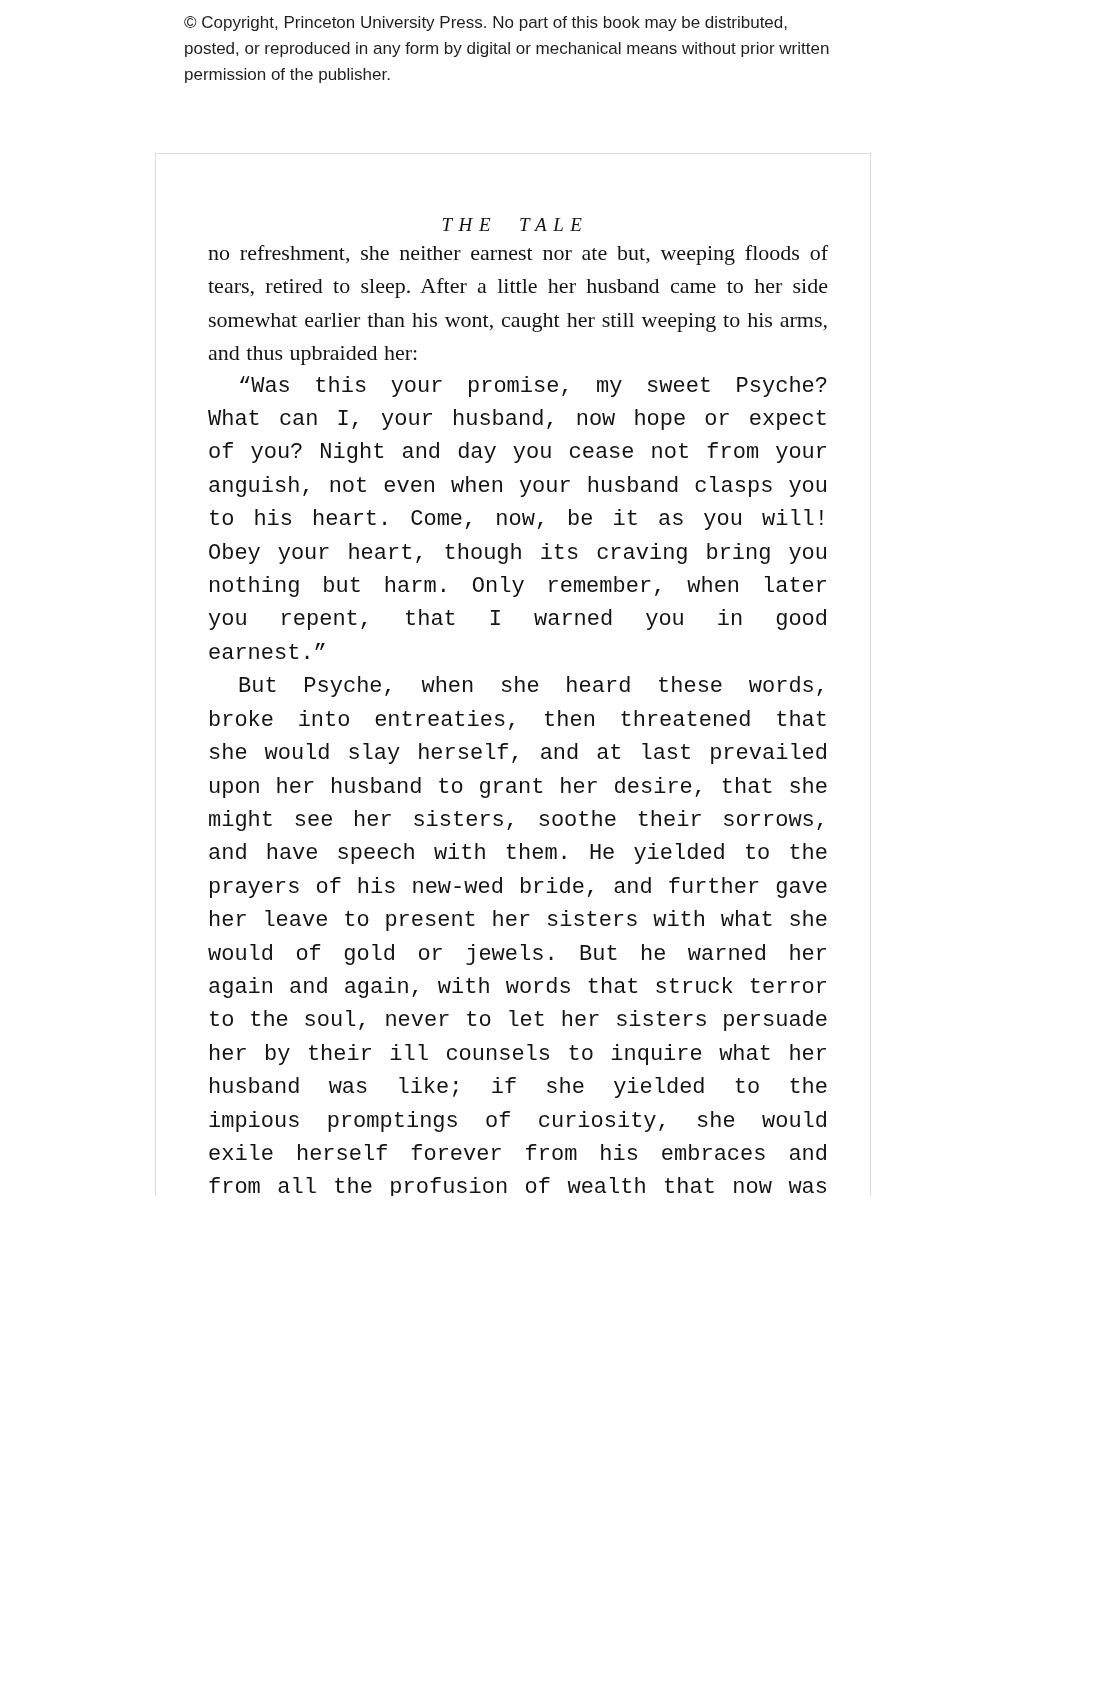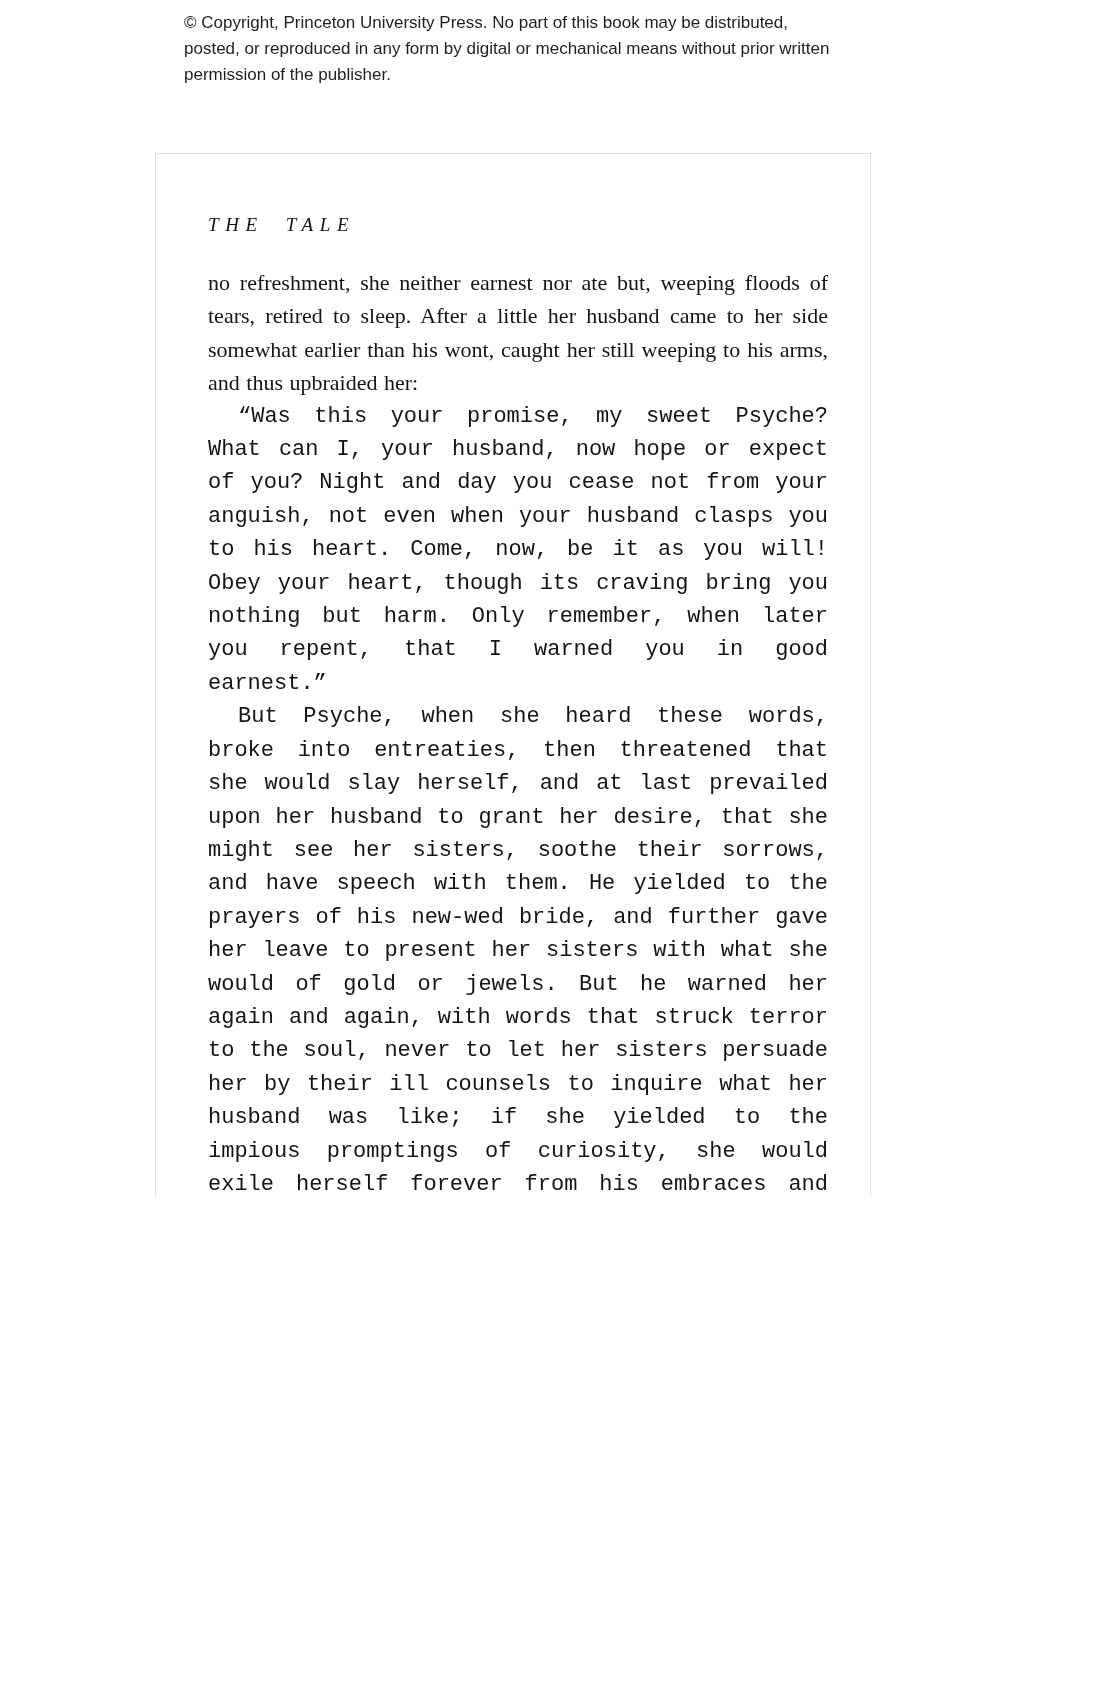--- a/index.html
+++ b/index.html
@@ -28,26 +28,26 @@
     position: absolute;
     left: 155px;
     top: 153px;
     width: 716px;
     height: 1192px;
     border: 1px solid #dedede;
     background: #ffffff;
     padding: 60px 48px 0 52px;
   }
   .running-head {
+    text-align: center;
     font-style: italic;
     font-size: 19px;
     letter-spacing: 0.35em;
     word-spacing: 0.55em;
     color: #141414;
-    margin-bottom: 30px;
   }
   .body-text {
     width: 620px;
     margin: 0 auto;
   }
   .para {
     font-size: 22px;
     line-height: 33.4px;
     text-align: justify;
     color: #141414;

